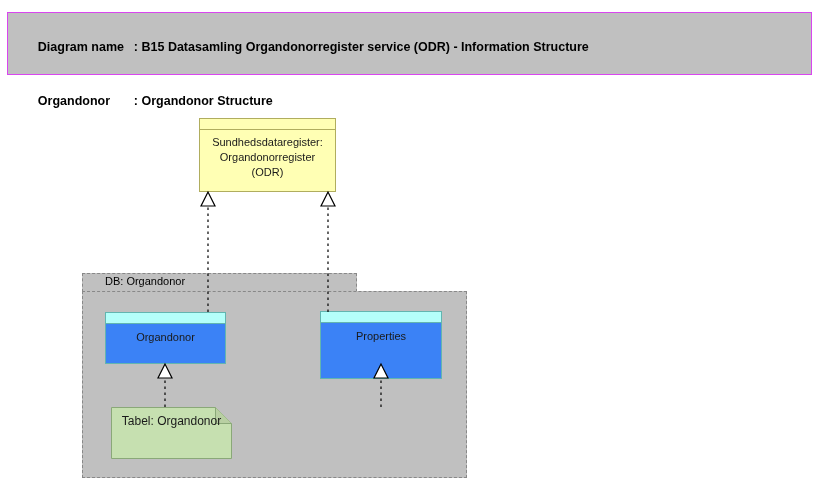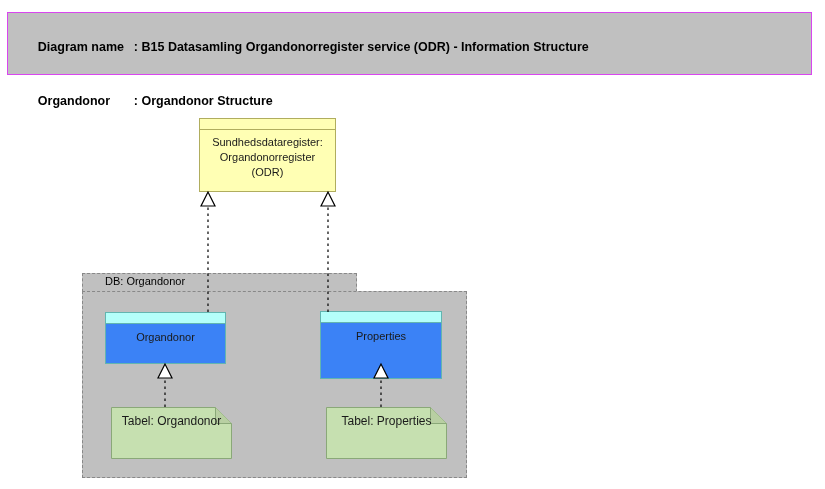--- a/index.html
+++ b/index.html
@@ -236,27 +236,20 @@
   </div>
 
   <div class="node-green" id="node-tabel-organdonor">
     <svg width="121" height="52" viewBox="0 0 121 52">
       <path d="M0.5,0.5 H104.5 L120.5,16.5 V51.5 H0.5 Z" fill="#c6e0b0" stroke="#8aa878" stroke-width="1"></path>
       <path d="M104.5,0.5 V16.5 H120.5" fill="#b8cfa2" stroke="#8aa878" stroke-width="1"></path>
     </svg>
     <div class="node-label">Tabel: Organdonor</div>
   </div>
 
-  <div class="node-green" id="node-tabel-properties">
-    <svg width="121" height="52" viewBox="0 0 121 52">
-      <path d="M0.5,0.5 H104.5 L120.5,16.5 V51.5 H0.5 Z" fill="#c6e0b0" stroke="#8aa878" stroke-width="1"></path>
-      <path d="M104.5,0.5 V16.5 H120.5" fill="#b8cfa2" stroke="#8aa878" stroke-width="1"></path>
-    </svg>
-    <div class="node-label">Tabel: Properties</div>
-  </div>
 
   <svg id="connectors">
 
     <g>
       <line x1="208" y1="312" x2="208" y2="205" stroke="#000000" stroke-width="1.2" stroke-dasharray="2.5,3.5"></line>
       <polygon points="208,192 201,206 215,206" fill="#ffffff" stroke="#000000" stroke-width="1.2"></polygon>
     </g>
 
     <g>
       <line x1="328" y1="312" x2="328" y2="205" stroke="#000000" stroke-width="1.2" stroke-dasharray="2.5,3.5"></line>

